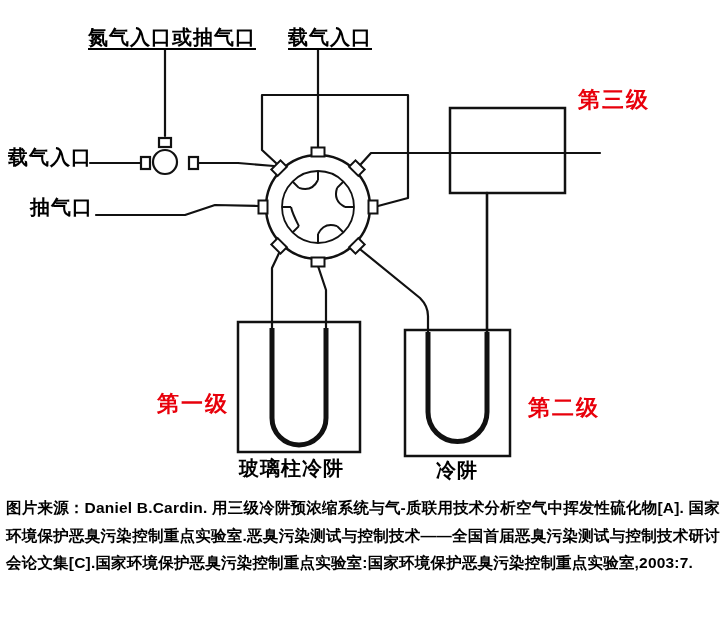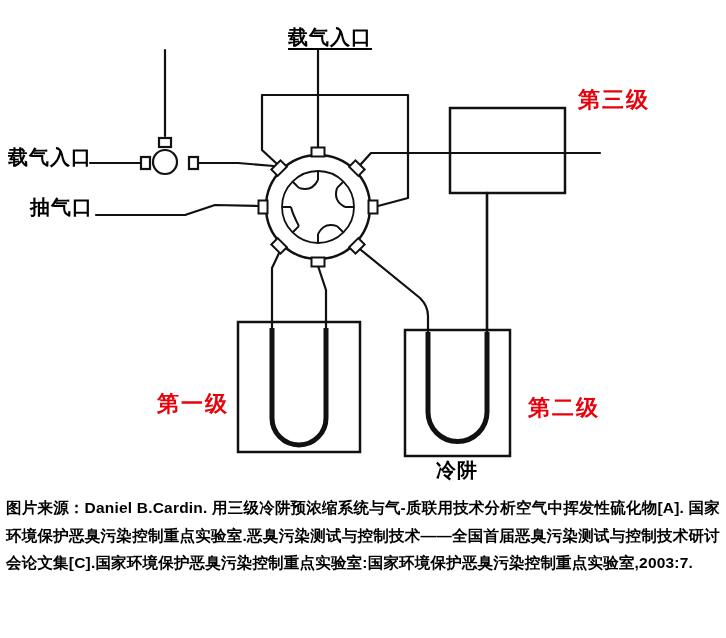--- a/index.html
+++ b/index.html
@@ -98,23 +98,25 @@
         <rect transform="translate(373,207) rotate(90)" x="-6.5" y="-4.5" width="13" height="9"></rect>
         <rect transform="translate(356.9,245.9) rotate(135)" x="-6.5" y="-4.5" width="13" height="9"></rect>
         <rect transform="translate(318,262)" x="-6.5" y="-4.5" width="13" height="9"></rect>
         <rect transform="translate(279.1,245.9) rotate(45)" x="-6.5" y="-4.5" width="13" height="9"></rect>
         <rect transform="translate(263,207) rotate(90)" x="-6.5" y="-4.5" width="13" height="9"></rect>
         <rect transform="translate(279.1,168.1) rotate(-45)" x="-6.5" y="-4.5" width="13" height="9"></rect>
       </g>
     </g>
   </svg>
 
+  <div class="lbl u" style="left:88px;top:26px;">氮气入口或抽气口</div>
   <div class="lbl u" style="left:288px;top:26px;">载气入口</div>
   <div class="lbl" style="left:8px;top:146px;">载气入口</div>
   <div class="lbl" style="left:30px;top:196px;">抽气口</div>
   <div class="lbl red" style="left:578px;top:88px;">第三级</div>
   <div class="lbl red" style="left:157px;top:392px;text-align:center;">第一级</div>
   <div class="lbl red" style="left:528px;top:396px;">第二级</div>
+  <div class="lbl" style="left:239px;top:457px;">玻璃柱冷阱</div>
   <div class="lbl" style="left:436px;top:459px;">冷阱</div>
 
   <div class="caption">图片来源：Daniel B.Cardin. 用三级冷阱预浓缩系统与气-质联用技术分析空气中挥发性硫化物[A]. 国家环境保护恶臭污染控制重点实验室.恶臭污染测试与控制技术——全国首届恶臭污染测试与控制技术研讨会论文集[C].国家环境保护恶臭污染控制重点实验室:国家环境保护恶臭污染控制重点实验室,2003:7.</div>
 
 </div>
 
 </body></html>

